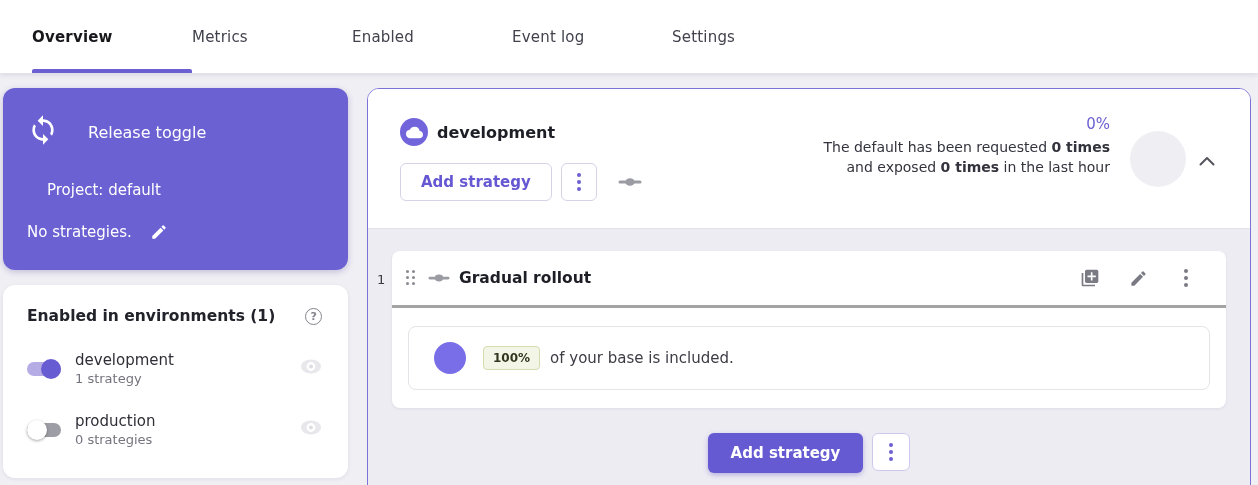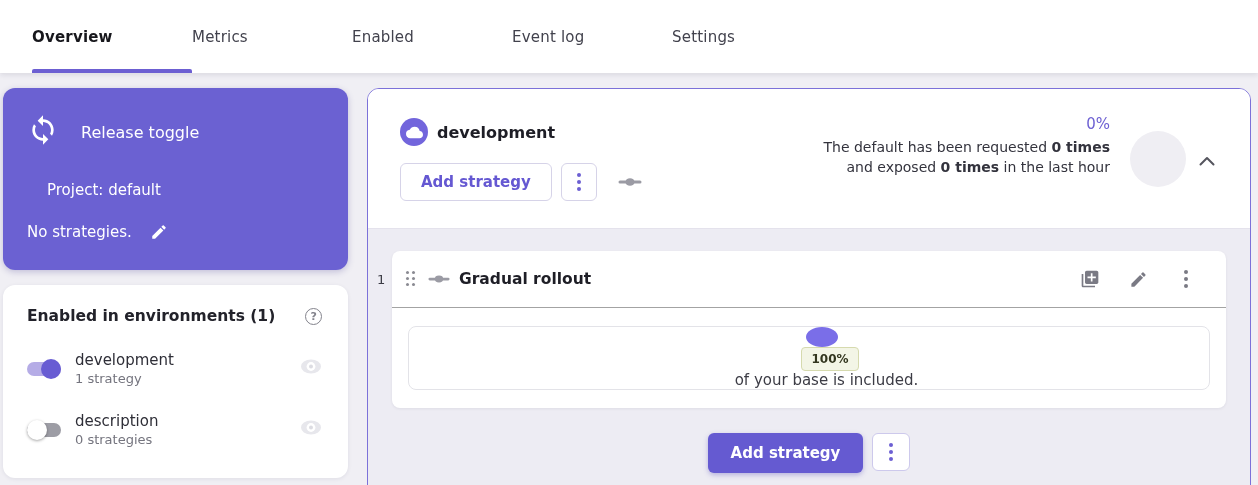--- a/index.html
+++ b/index.html
@@ -26,21 +26,21 @@
     position:absolute; left:0; bottom:0; width:100%; height:4px;
     background:#6C5FD2; border-radius:2px 2px 0 0;
   }
 
   
   .left-col { position:absolute; left:3px; top:88px; width:345px; }
   .feature-card {
     background:#6B61D2; border-radius:12px; color:#fff;
     height:182px; padding:26px 24px; box-shadow:0 2px 6px rgba(60,50,140,.25);
   }
-  .feature-card .head { display:flex; align-items:center; gap:22px; }
+  .feature-card .head { display:flex; align-items:center; gap:29px; }
   .feature-card .head .label { font-size:16px; }
   .proj { margin-top:31px; font-size:15px;margin-left:20px; }
   .desc-row { margin-top:24px; font-size:15px; display:flex; align-items:center; gap:18px; }
   .pencil-btn { display:inline-flex; cursor:pointer; }
 
   .env-card {
     margin-top:15px; background:#ffffff; border-radius:12px;
     height:193px; padding:22px 24px; box-shadow:0 1px 4px rgba(30,30,60,.08);
   }
   .env-title-row { display:flex; align-items:center; gap:30px; }
@@ -104,35 +104,35 @@
     position:absolute; left:0; right:0; top:139px; bottom:0;
     background:#edecf3; border-top:1px solid #e4e2ec; padding-top:22px;
   }
   .strategy-wrap { position:relative; margin-left:24px; width:834px; }
   .strategy-index { position:absolute; left:-15px; top:21px; font-size:13px; color:#3c3c45; }
   .strategy-card {
     background:#fff; border-radius:8px; box-shadow:0 1px 3px rgba(30,30,60,.07); overflow:hidden;
   }
   .strategy-header {
     height:57px; display:flex; align-items:center; padding:0 28px 0 14px;
-    border-bottom:1px solid #a3a3a3;
+    border-bottom:3px solid #a3a3a3;
   }
   .drag-handle { display:grid; grid-template-columns:repeat(2,4px); grid-auto-rows:4px; gap:2px; cursor:grab; }
   .drag-handle i { width:3px; height:3px; border-radius:50%; background:#8a8a92; }
   .strategy-name { font-size:15.5px; font-weight:bold; color:#1e1e26; margin-left:9px; }
   .strategy-header .spacer { flex:1; }
   .icon-btn { cursor:pointer; display:inline-flex; align-items:center; justify-content:center; width:24px; }
   .strategy-header .icon-btn { margin-left:24px; }
   .kebab-gray { display:flex; flex-direction:column; gap:3px; }
   .kebab-gray i { width:4px; height:4px; border-radius:50%; background:#7a7a84; }
 
   .strategy-body { padding:18px 16px; }
   .rollout-box {
     border:1px solid #e3e3e8; border-radius:8px; height:64px;
-    display:flex; align-items:center; padding-left:25px; background:#fff;flex-direction:column;
+    display:flex; align-items:center; padding-left:25px; background:#fff;
   }
   .rollout-donut { width:32px; height:32px; border-radius:50%; background:#7A6EE8; }
   .rollout-badge {
     margin-left:17px; background:#f3f5e6; border:1px solid #d6daae; border-radius:4px;
     font-size:12px; font-weight:bold; color:#33361f; padding:4px 9px;
   }
   .rollout-text { margin-left:10px; font-size:15px; color:#3c3c45; }
 
   .strategies-footer { margin-top:25px; display:flex; justify-content:center; gap:9px; }
   .btn-primary {
@@ -209,21 +209,21 @@
         </svg>
       </span>
     </div>
 
     <div class="env-row">
       <span class="switch off">
         <span class="track"></span>
         <span class="knob"></span>
       </span>
       <span class="texts">
-        <div class="env-name">description</div>
+        <div class="env-name">production</div>
         <div class="env-count">0 strategies</div>
       </span>
       <span class="eye">
         <svg width="22" height="15" viewBox="0 0 22 15">
           <ellipse cx="11" cy="7.5" rx="10" ry="7" fill="#e7e7ec"></ellipse>
           <circle cx="11" cy="7.5" r="4.4" fill="#ffffff"></circle>
           <circle cx="11" cy="7.5" r="2" fill="#dcdce2"></circle>
         </svg>
       </span>
     </div>

